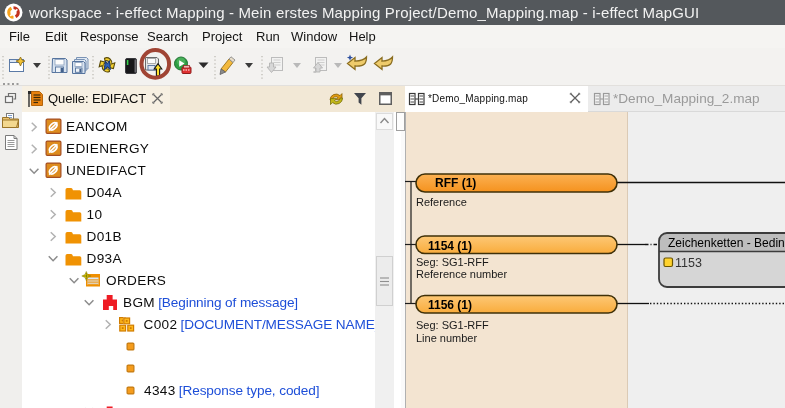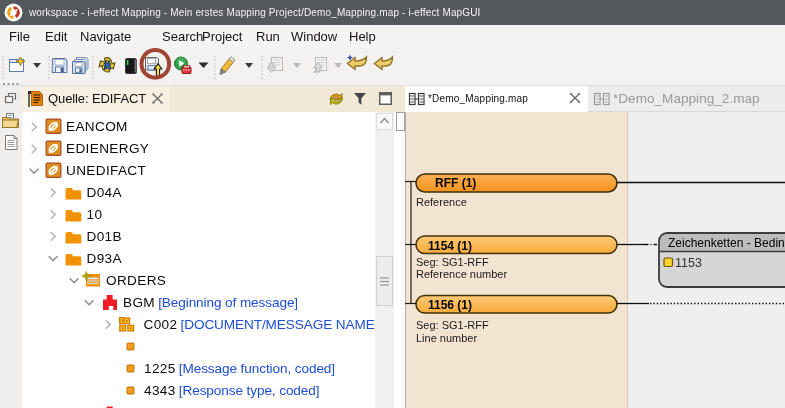--- a/index.html
+++ b/index.html
@@ -2,21 +2,21 @@
 <html><head>
 <meta charset="utf-8">
 <style>
   html,body{margin:0;padding:0;}
   #root{position:relative;width:785px;height:408px;overflow:hidden;
     font-family:"Liberation Sans",sans-serif;background:#fff;}
   .abs{position:absolute;}
   
   #titlebar{left:0;top:0;width:785px;height:25px;background:#54585c;}
   #titletext{left:29px;top:0;height:25px;line-height:25px;color:#f2f2f2;
-    font-size:10px;letter-spacing:0.15px;white-space:nowrap;}
+    font-size:15px;letter-spacing:0.15px;white-space:nowrap;}
   
   #menubar{left:0;top:25px;width:785px;height:23px;background:#f5f4f2;}
   .mi{top:25px;height:23px;line-height:23px;font-size:13px;color:#141414;}
   
   #toolbar{left:0;top:48px;width:785px;height:38px;background:#f3f2f0;
     border-bottom:1px solid #e2e0dd;box-sizing:border-box;}
   
   #strip{left:0;top:86px;width:22px;height:322px;background:#f0efed;}
   #panel{left:22px;top:86px;width:372px;height:322px;background:#fff;}
   #phead{left:22px;top:86px;width:372px;height:26px;background:#f2e8d6;}
@@ -49,22 +49,22 @@
   <svg class="abs" style="left:4px;top:3px;" width="19" height="19" viewBox="0 0 19 19">
     <circle cx="9.5" cy="9.5" r="9" fill="#fff"></circle>
     <path d="M9.5,3.2 a6.3,6.3 0 0 1 6.3,6.3 a6.3,6.3 0 0 1 -3.5,5.6 l-1.4,-2.6 a3.4,3.4 0 0 0 -1.4,-6.4 Z" fill="#c3321f"></path>
     <path d="M9.5,15.8 a6.3,6.3 0 0 1 -6.3,-6.3 a6.3,6.3 0 0 1 3.6,-5.7 l1.3,2.7 a3.4,3.4 0 0 0 1.4,6.4 Z" fill="#f7a21b"></path>
     <path d="M6.2,12.9 L13.4,6.3" stroke="#fff" stroke-width="1.6"></path>
   </svg>
   <div class="abs" id="titletext">workspace - i-effect Mapping - Mein erstes Mapping Project/Demo_Mapping.map - i-effect MapGUI</div>
   <div class="abs" id="menubar"></div>
   <div class="abs mi" style="left:9px;">File</div>
   <div class="abs mi" style="left:45px;">Edit</div>
-  <div class="abs mi" style="left:80px;">Navigate</div>
-  <div class="abs mi" style="left:147px;margin-left:15px;">Search</div>
+  <div class="abs mi" style="left:80px;">Response</div>
+  <div class="abs mi" style="left:147px;">Search</div>
   <div class="abs mi" style="left:202px;">Project</div>
   <div class="abs mi" style="left:256px;">Run</div>
   <div class="abs mi" style="left:291px;">Window</div>
   <div class="abs mi" style="left:349px;">Help</div>
   <div class="abs" id="toolbar"></div>
   <svg class="abs" style="left:0;top:44px;" width="785" height="42" viewBox="0 0 785 42">
       <g transform="translate(0,4)">
 
     <g stroke="#bab6af" stroke-width="1.2" stroke-dasharray="1.2,2.4">
       <line x1="3" y1="8" x2="3" y2="31"></line>
@@ -305,21 +305,20 @@
     <div class="row" style="left:44px;top:4px;">EANCOM</div>
     <div class="row" style="left:44px;top:26px;">EDIENERGY</div>
     <div class="row" style="left:44px;top:48px;">UNEDIFACT</div>
     <div class="row" style="left:64.5px;top:69.5px;">D04A</div>
     <div class="row" style="left:64.5px;top:91.5px;">10</div>
     <div class="row" style="left:64.5px;top:113.5px;">D01B</div>
     <div class="row" style="left:64.5px;top:135.5px;">D93A</div>
     <div class="row" style="left:84px;top:157.5px;">ORDERS</div>
     <div class="row" style="left:101px;top:179.5px;">BGM <span class="g">[Beginning of message]</span></div>
     <div class="row" style="left:121.5px;top:201.5px;">C002 <span class="g">[DOCUMENT/MESSAGE NAME]</span></div>
-    <div class="row" style="left:122px;top:245.5px;">1225 <span class="g">[Message function, coded]</span></div>
     <div class="row" style="left:122px;top:267.5px;">4343 <span class="g">[Response type, coded]</span></div>
     <div class="row" style="left:101px;top:290.5px;">DTM <span class="g">[Date/time/period]</span></div>
   </div>
   <div class="abs" id="vsb"></div>
   <div class="abs" id="vsbbtn"></div>
   <div class="abs" id="vsbthumb"></div>
   <svg class="abs" style="left:375px;top:112px;" width="19" height="296" viewBox="0 0 19 296">
     <path d="M5.5,11 L9.5,6.5 L13.5,11" fill="none" stroke="#8a8a8a" stroke-width="1.4"></path>
     <g stroke="#8f8f8f" stroke-width="1.1">
         <line x1="5" y1="166" x2="14" y2="166"></line>

